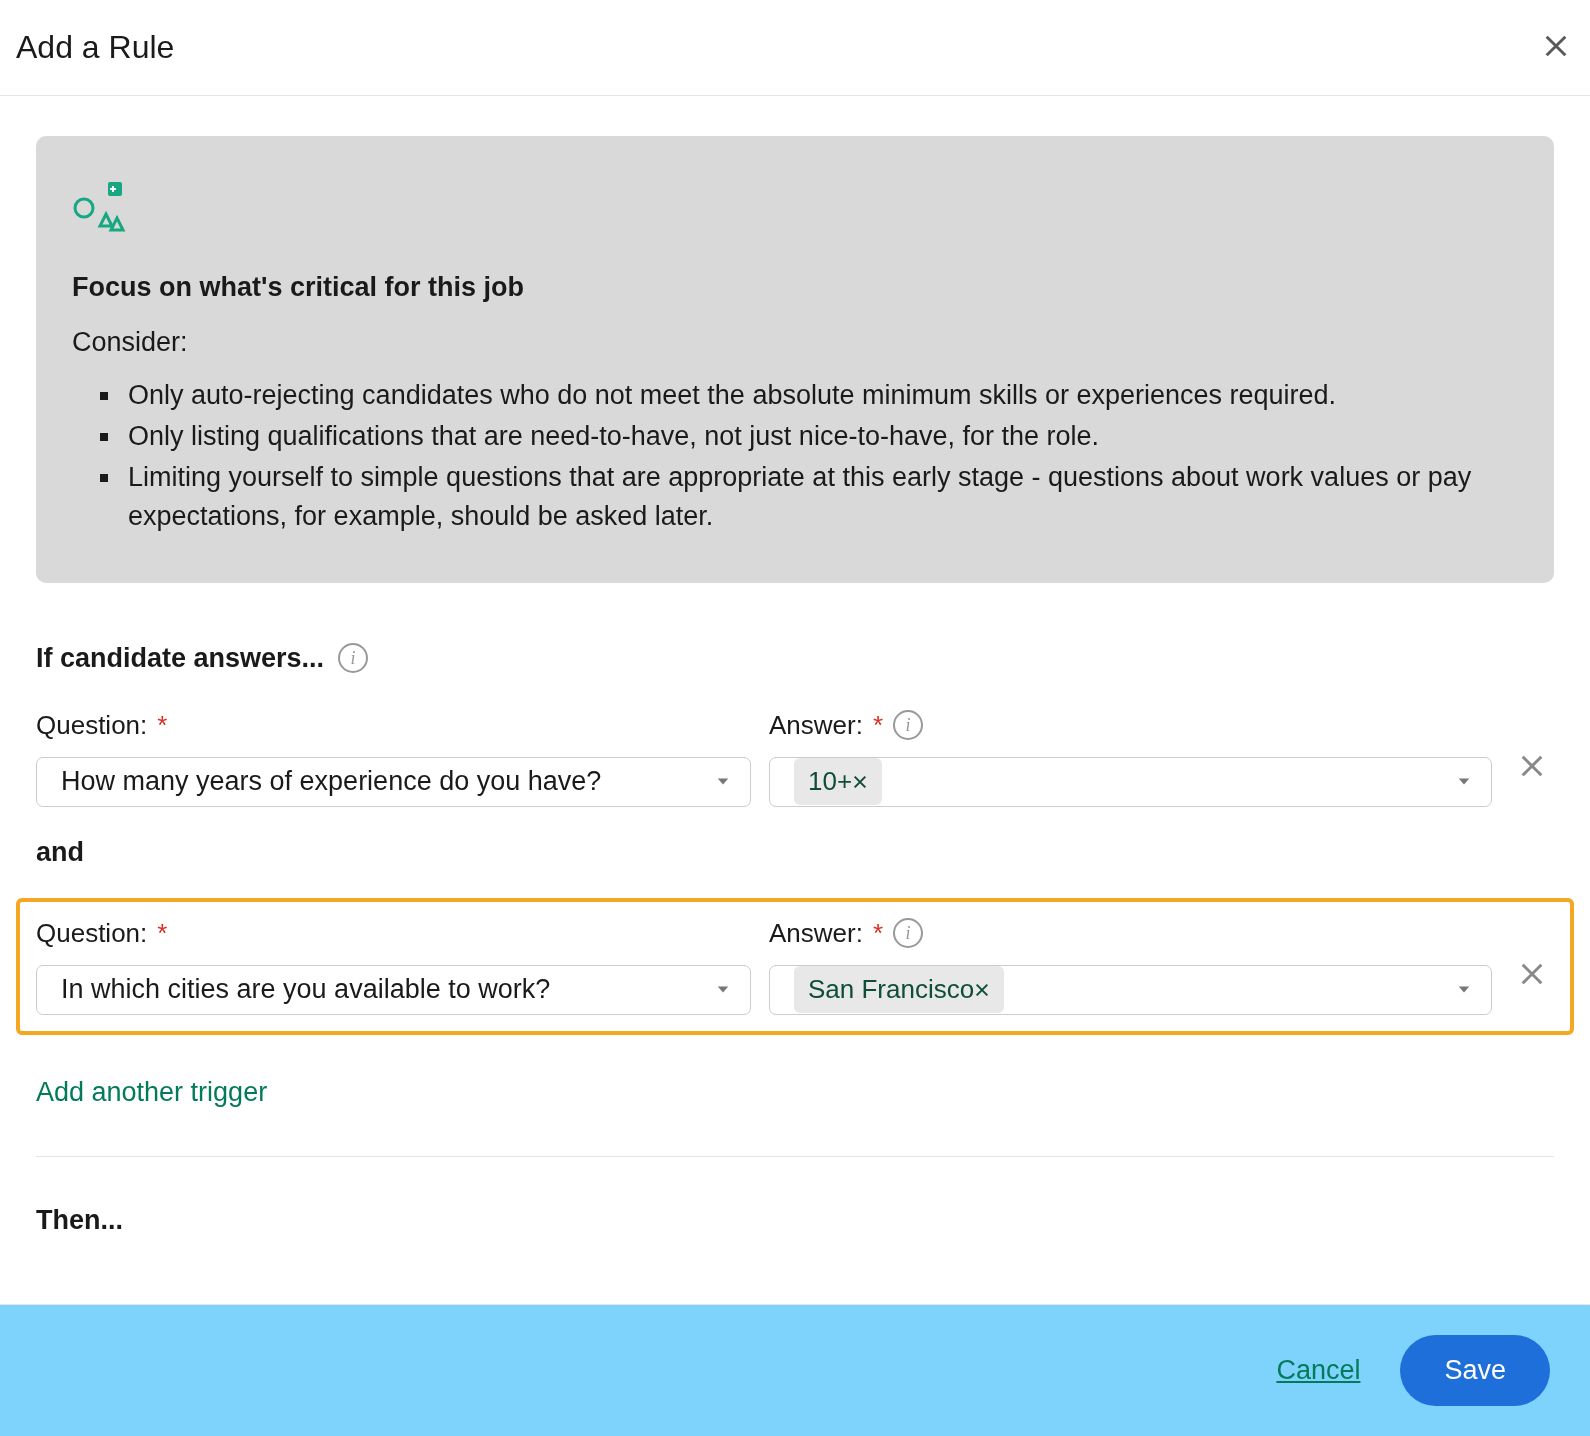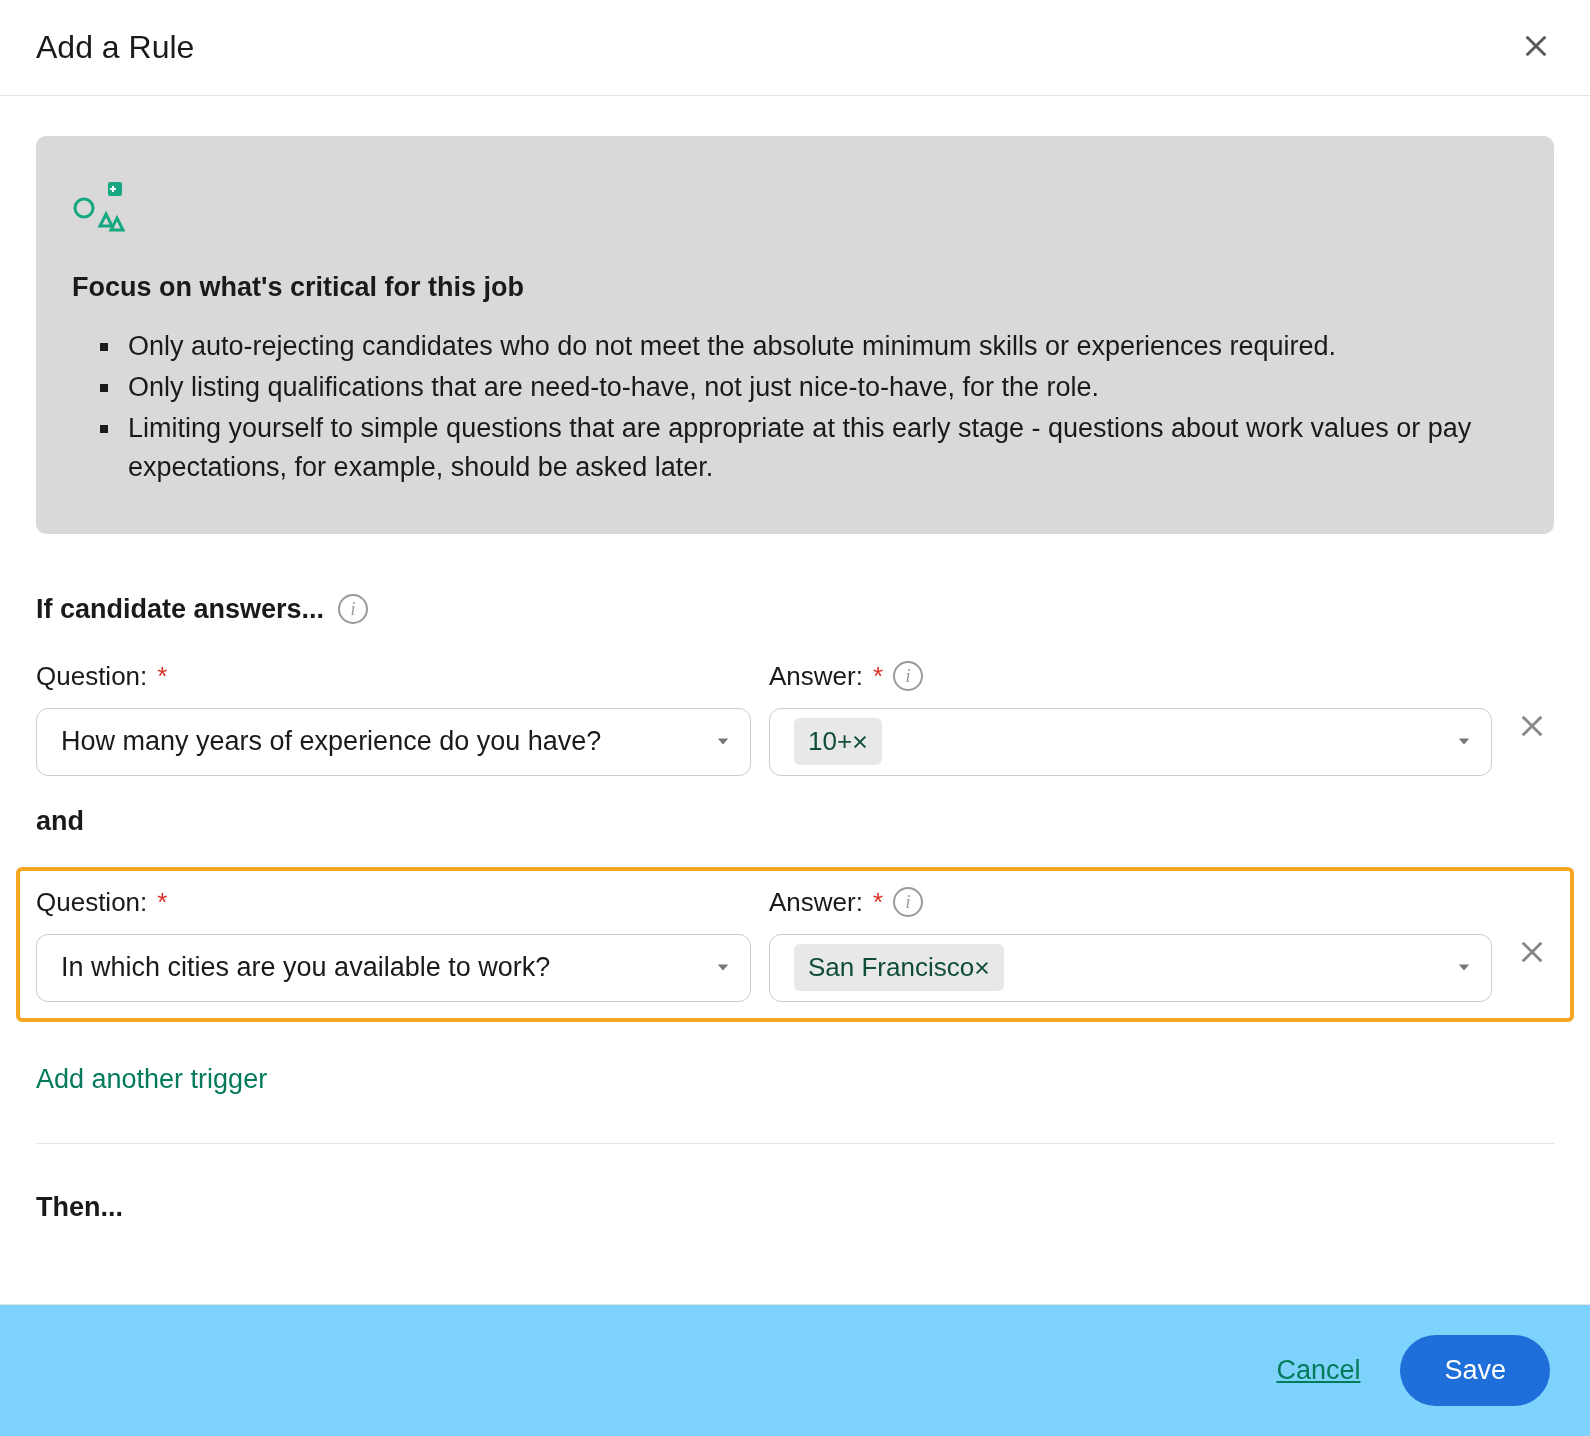--- a/index.html
+++ b/index.html
@@ -9,21 +9,21 @@
       color: #1a1a1a;
       width: 1590px;
       height: 1436px;
       overflow: hidden;
       position: relative;
     }
     .modal-header {
       display: flex;
       align-items: center;
       justify-content: space-between;
-      padding: 28px 36px;
+      padding: 28px 16px;
       border-bottom: 1px solid #e5e5e5;
     }
     .modal-title {
       font-size: 32px;
       font-weight: 500;
     }
     .close-btn {
       background: none;
       border: none;
       cursor: pointer;
@@ -131,22 +131,22 @@
       font-size: 26px;
       margin-bottom: 16px;
       display: inline-flex;
       align-items: center;
       gap: 10px;
     }
     .required { color: #d93025; }
     .dropdown {
       position: relative;
       border: 1px solid #ccc;
-      border-radius: 12px;
-      height: 68px;
+      border-radius: 7px;
+      height: 50px;
       display: flex;
       align-items: center;
       padding: 0 50px 0 24px;
       background: #fff;
       cursor: pointer;
       font-size: 27px;
     }
     .dropdown .caret {
       position: absolute;
       right: 18px;
@@ -261,20 +261,21 @@
         <rect x="36" y="2" width="14" height="14" rx="2" fill="#16a880"></rect>
         <rect x="40" y="6" width="2" height="6" fill="#fff"></rect>
         <rect x="38" y="8" width="6" height="2" fill="#fff"></rect>
         <circle cx="12" cy="28" r="9" fill="none" stroke="#16a880" stroke-width="3"></circle>
         <path d="M28 46 L40 46 L34 34 Z" fill="none" stroke="#16a880" stroke-width="3"></path>
         <path d="M39 50 L51 50 L45 38 Z" fill="none" stroke="#16a880" stroke-width="3"></path>
       </svg>
     </div>
     <div class="tip-content">
       <div class="tip-heading">Focus on what's critical for this job</div>
+      <div class="tip-sub">Consider:</div>
       <ul class="tip-list">
         <li>Only auto-rejecting candidates who do not meet the absolute minimum skills or experiences required.</li>
         <li>Only listing qualifications that are need-to-have, not just nice-to-have, for the role.</li>
         <li>Limiting yourself to simple questions that are appropriate at this early stage - questions about work values or pay expectations, for example, should be asked later.</li>
       </ul>
     </div>
   </div>
 
   <div class="section-heading">
     <span>If candidate answers...</span>

